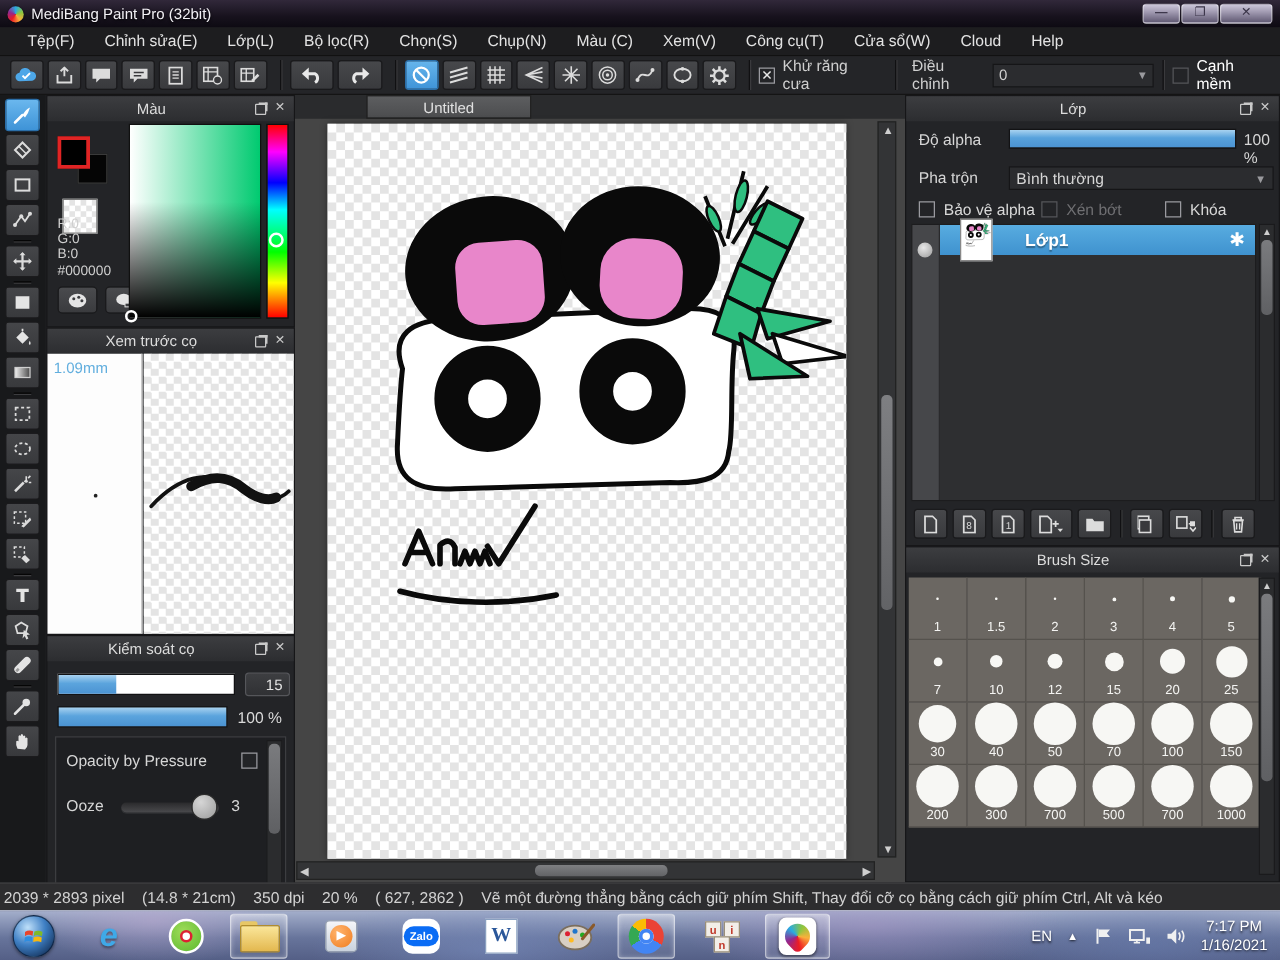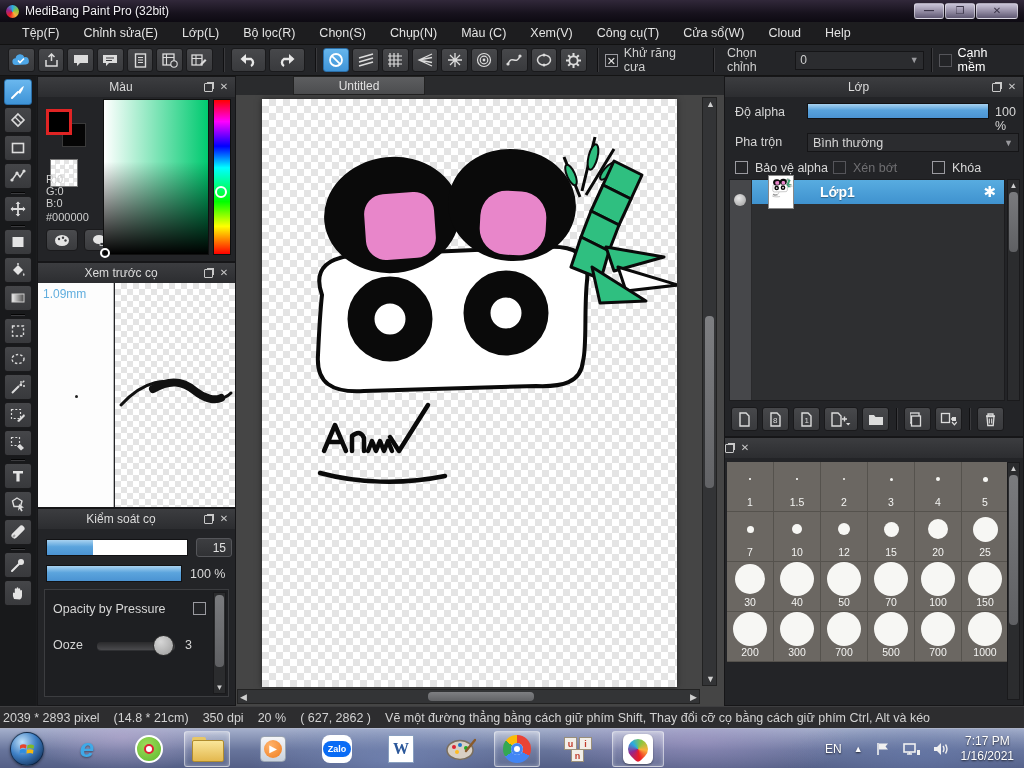--- a/index.html
+++ b/index.html
@@ -337,21 +337,21 @@
         <circle cx="8.5" cy="8.5" r="4.2" fill="none" stroke="#dcdcdc" stroke-width="1.8"></circle>
         <g stroke="#dcdcdc" stroke-width="2">
             <path d="M8.5,1 v3 M8.5,13 v3 M1,8.5 h3 M13,8.5 h3 M3.2,3.2 l2.1,2.1 M11.7,11.7 l2.1,2.1 M13.8,3.2 l-2.1,2.1 M5.3,11.7 l-2.1,2.1"></path>
           </g>
         </svg>
     </div>
     <span class="tsep"></span>
     <span class="cb">✕</span>
     <span class="tb-label">Khử răng cưa</span>
     <span class="tsep"></span>
-    <span class="tb-label">Chọn chỉnh</span>
+    <span class="tb-label">Điều chỉnh</span>
     <div class="tb-combo">
       <span>0</span>
       <span class="arr">▼</span>
     </div>
     <span class="tsep"></span>
     <span class="cb dim"></span>
     <span class="tb-label dim">Cạnh mềm</span>
   </div>
 
   <div class="workspace">
@@ -521,21 +521,21 @@
         <div class="bp-dot"></div>
       </div>
       <div class="bp-right checker">
         <svg width="121" height="225" viewBox="0 0 121 225">
           <path d="M6,122 C28,98 52,92 74,106 C92,117 106,120 116,110" fill="none" stroke="#111" stroke-width="3" stroke-linecap="round"></path>
           <path d="M38,106 C55,96 68,98 80,108 C90,116 100,118 106,115" fill="none" stroke="#111" stroke-width="8" stroke-linecap="round"></path>
         </svg>
       </div>
     </div>
 
-    <div class="panel" style="left:37px;top:432px;width:199px;height:198px;">
+    <div class="panel" style="left:37px;top:432px;width:199px;height:220px;">
       <div class="ptitle">
         <span class="txt">Kiểm soát cọ</span>
         <span class="picon pop"></span>
         <span class="picon">✕</span>
       </div>
       <div class="bslider" style="left:8px;top:30px;width:142px;">
         <div class="fill" style="width:33%;"></div>
       </div>
       <div class="valbox" style="left:158px;top:29px;">15</div>
       <div class="bslider" style="left:8px;top:56px;width:136px;">
@@ -701,20 +701,21 @@
             <path d="M2,4 h9 M4,4 v-2 h5 v2" stroke="#dcdcdc" stroke-width="1.3" fill="none"></path>
             <path d="M3,4.5 h7 l-.8,9 h-5.4 z" fill="none" stroke="#dcdcdc" stroke-width="1.3"></path>
             <path d="M5.3,6.5 v5 M7.7,6.5 v5" stroke="#dcdcdc" stroke-width="1.1"></path>
             </svg>
         </div>
       </div>
     </div>
 
     <div class="panel" style="left:724px;top:361px;width:300px;height:269px;">
       <div class="ptitle">
+        <span class="txt">Brush Size</span>
         <span class="picon pop"></span>
         <span class="picon">✕</span>
       </div>
       <div class="bs-grid">
 
           <div class="bs-cell">
             <div class="bs-dotwrap">
               <span class="bs-dot" style="height: 1.5px; width: 1.5px;"></span>
             </div>
             <span class="bs-label">1</span>

